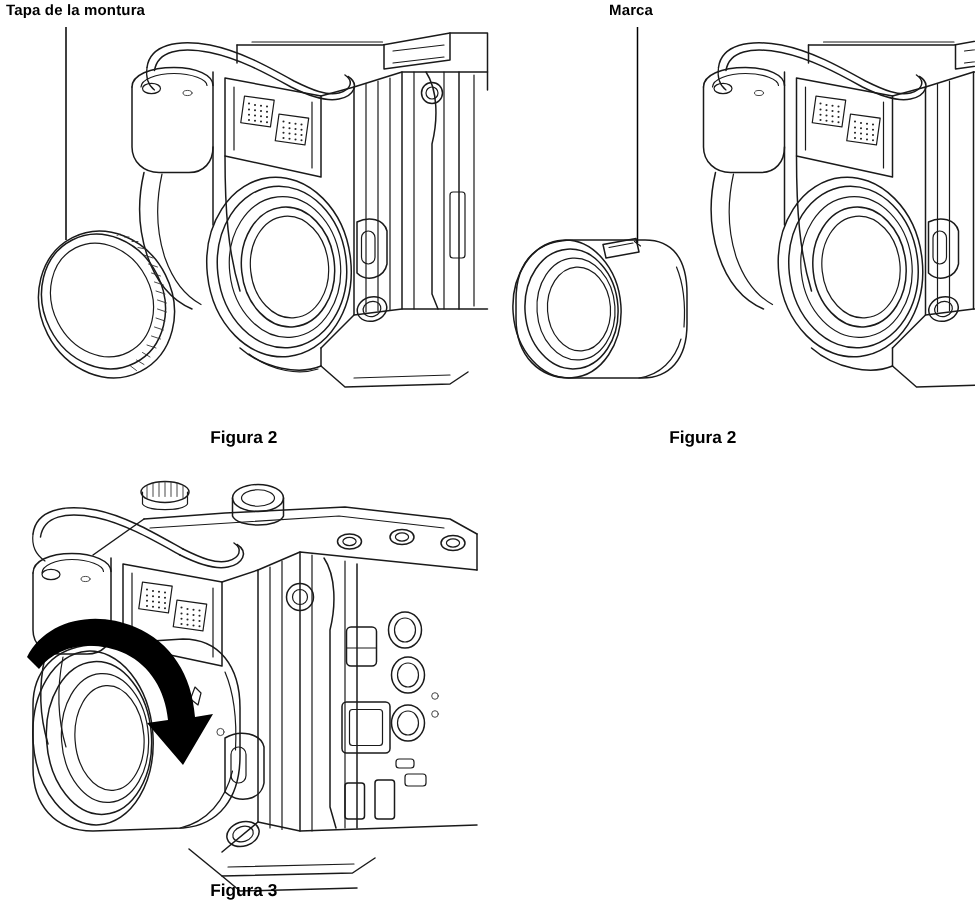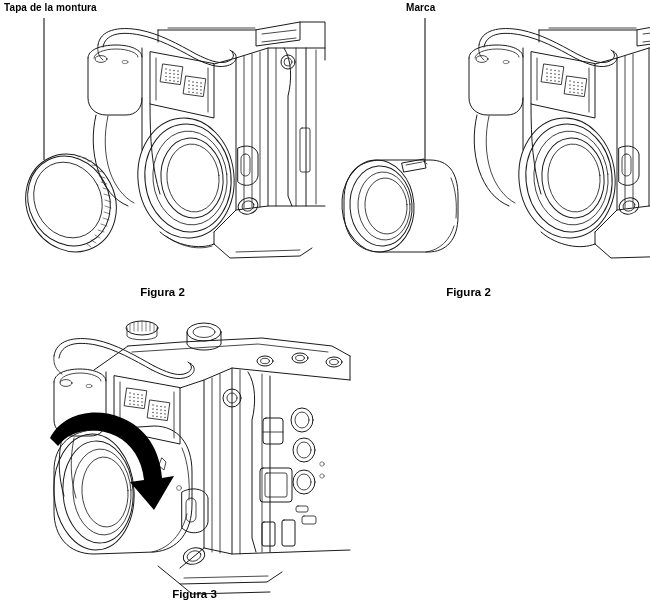--- a/index.html
+++ b/index.html
@@ -329,21 +329,21 @@
           <path class="ln-thin" d="M100 165 L116 162"></path>
         </g>
 
         <path class="ln-thin" d="M117 161 L121 164"></path>
       </g>
     </svg>
 
     <div class="fig-caption" style="left:0px;top:286px;width:325px;">Figura 2</div>
   </div>
 
-  <div class="figure" style="left:0px;top:310px;width:340px;height:304px;margin-left:32px;">
+  <div class="figure" style="left:0px;top:310px;width:340px;height:304px;">
 
     <svg width="340" height="304" viewBox="0 0 340 304">
 
       <g>
 
         <path class="ln" d="M96 36 L150 32 L230 28 L300 36 L318 46"></path>
         <path class="ln" d="M62 60 L96 36"></path>
         <path class="ln" d="M318 46 L318 70"></path>
         <path class="ln-thin" d="M100 42 L226 34 L296 42"></path>
 

